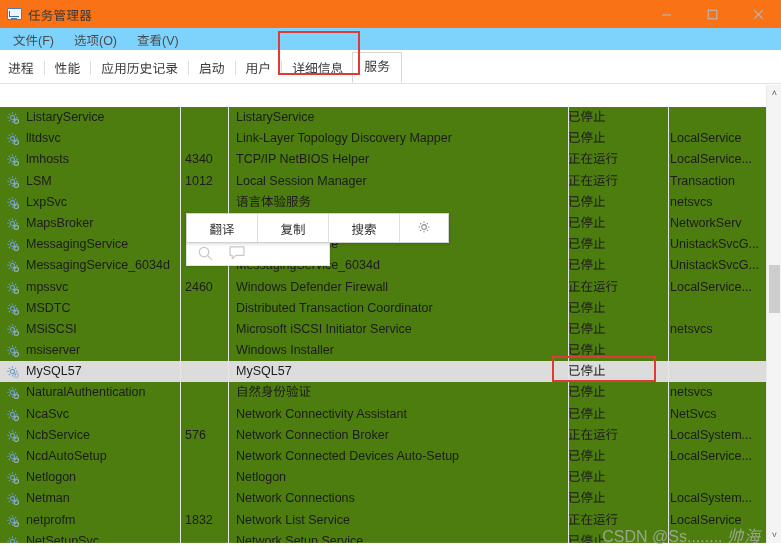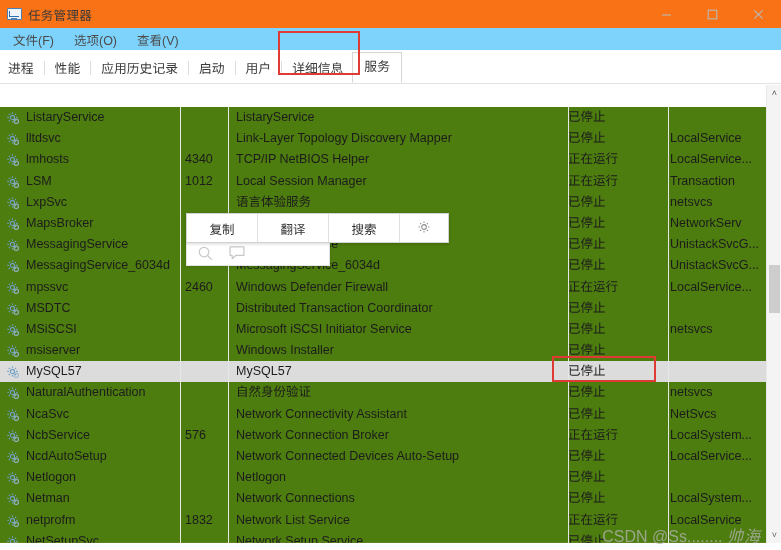--- a/index.html
+++ b/index.html
@@ -567,22 +567,22 @@
         <span class="cell c-name">NetSetupSvc</span>
         <span class="cell c-pid"></span>
         <span class="cell c-desc">Network Setup Service</span>
         <span class="cell c-status">已停止</span>
         <span class="cell c-group"></span>
       </div>
     </div>
   <div class="bottomfade"></div>
 
   <div class="seltoolbar">
+    <div class="sbtn">翻译</div>
     <div class="sbtn">复制</div>
-    <div class="sbtn">翻译</div>
     <div class="sbtn">搜索</div>
     <div class="sbtn gear-wrap">
       <span>
         <svg width="14" height="14" viewBox="0 0 20 20">
           <g fill="none" stroke="#8d8d8d" stroke-width="1.5">
             <circle cx="10" cy="10" r="3.4"></circle>
             <path d="M10 2.2v2M10 15.8v2M2.2 10h2M15.8 10h2M4.5 4.5l1.5 1.5M14 14l1.5 1.5M15.5 4.5L14 6M6 14l-1.5 1.5"></path>
           </g>
         </svg>
       </span>

